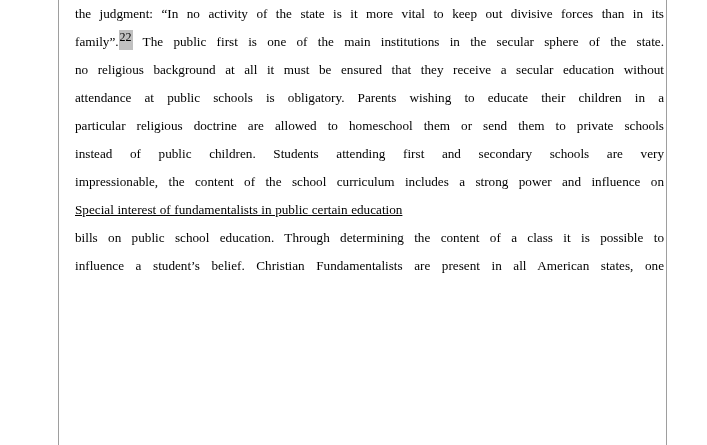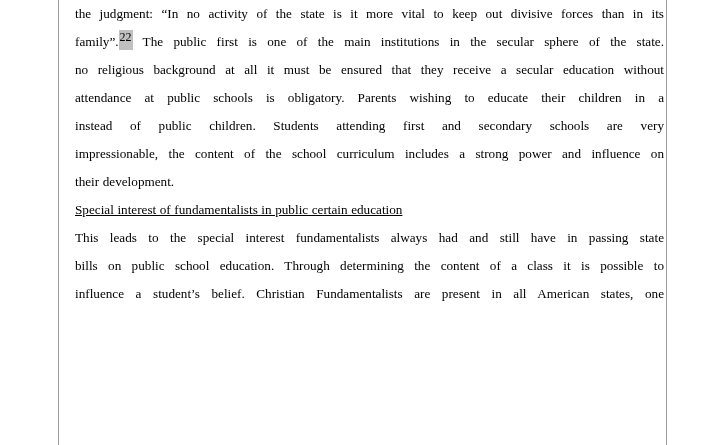--- a/index.html
+++ b/index.html
@@ -48,20 +48,19 @@
   }
 </style>
 </head>
 <body>
 
 <div class="text-column" id="text-column" style="border-left-color: rgb(158, 158, 158); border-right-color: rgb(158, 158, 158); color: rgb(0, 0, 0); padding-left: 16px;">
     <div class="line fill"><span class="seg">the judgment: “In no activity of the state is it more vital to keep out divisive forces than in its</span></div>
     <div class="line fill"><span class="seg">family”.</span><span class="footnote-ref" style="background: rgb(192, 192, 192);">22</span><span class="seg"> The public first is one of the main institutions in the secular sphere of the state.</span></div>
     <div class="line fill"><span class="seg">no religious background at all it must be ensured that they receive a secular education without</span></div>
     <div class="line fill"><span class="seg">attendance at public schools is obligatory. Parents wishing to educate their children in a</span></div>
+    <div class="line fill"><span class="seg">particular religious doctrine are allowed to homeschool them or send them to private schools</span></div>
     <div class="line fill"><span class="seg">instead of public children. Students attending first and secondary schools are very</span></div>
     <div class="line fill"><span class="seg">impressionable, the content of the school curriculum includes a strong power and influence on</span></div>
-    <div class="line"><span class="seg">their development.</span></div>
     <div class="line heading"><span class="seg">Special interest of fundamentalists in public certain education</span></div>
-    <div class="line fill"><span class="seg">This leads to the special interest fundamentalists always had and still have in passing state</span></div>
     <div class="line fill"><span class="seg">bills on public school education. Through determining the content of a class it is possible to</span></div>
     <div class="line fill"><span class="seg">influence a student’s belief. Christian Fundamentalists are present in all American states, one</span></div>
   </div>
 
 </body></html>

